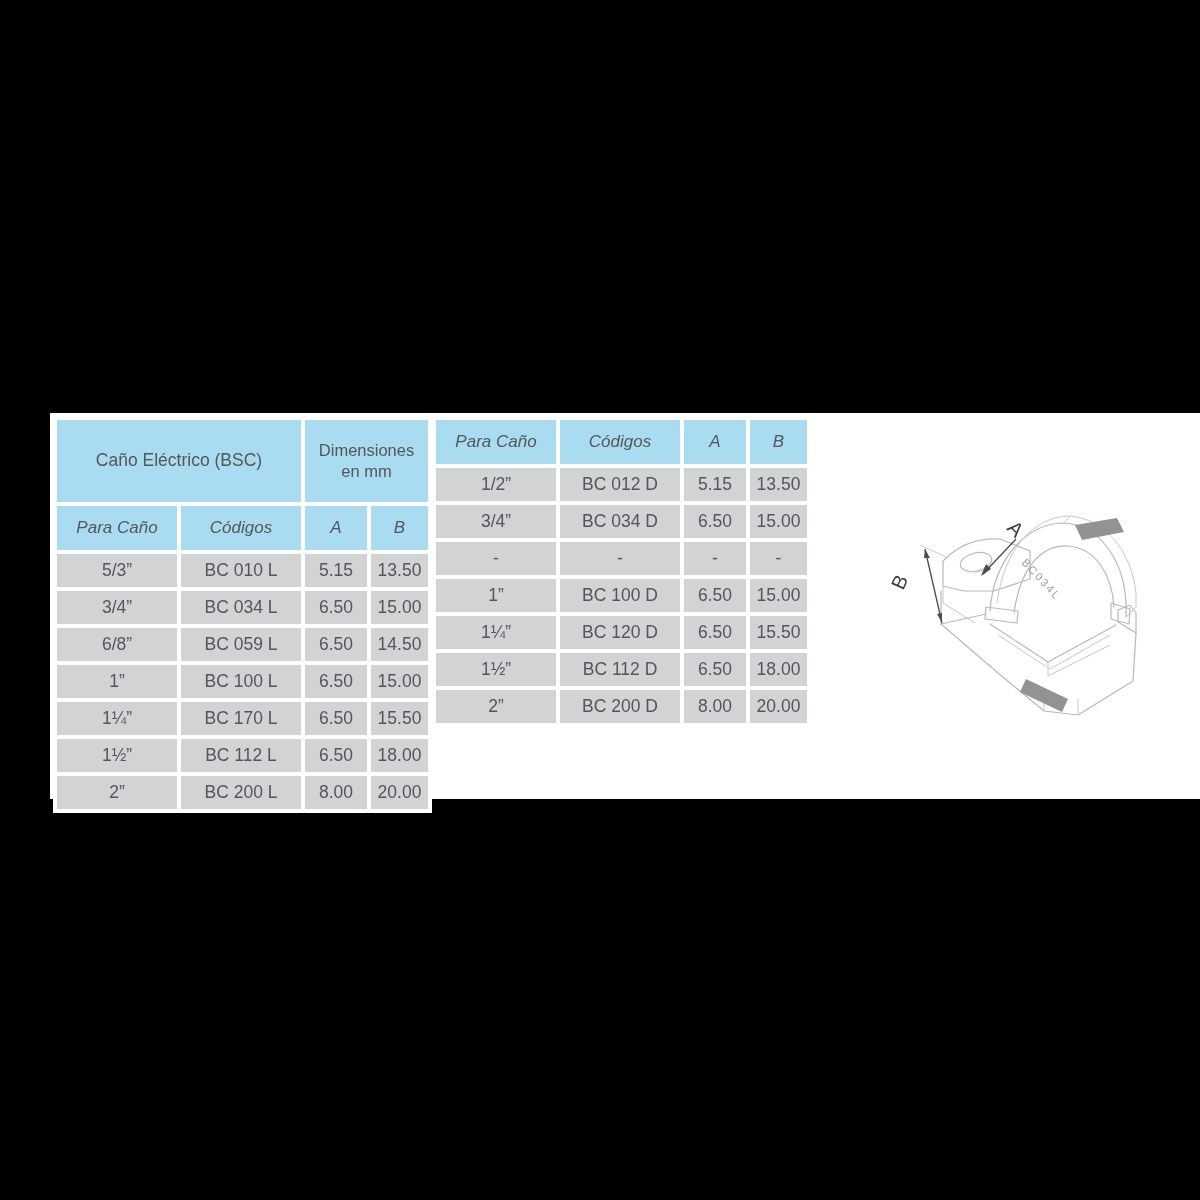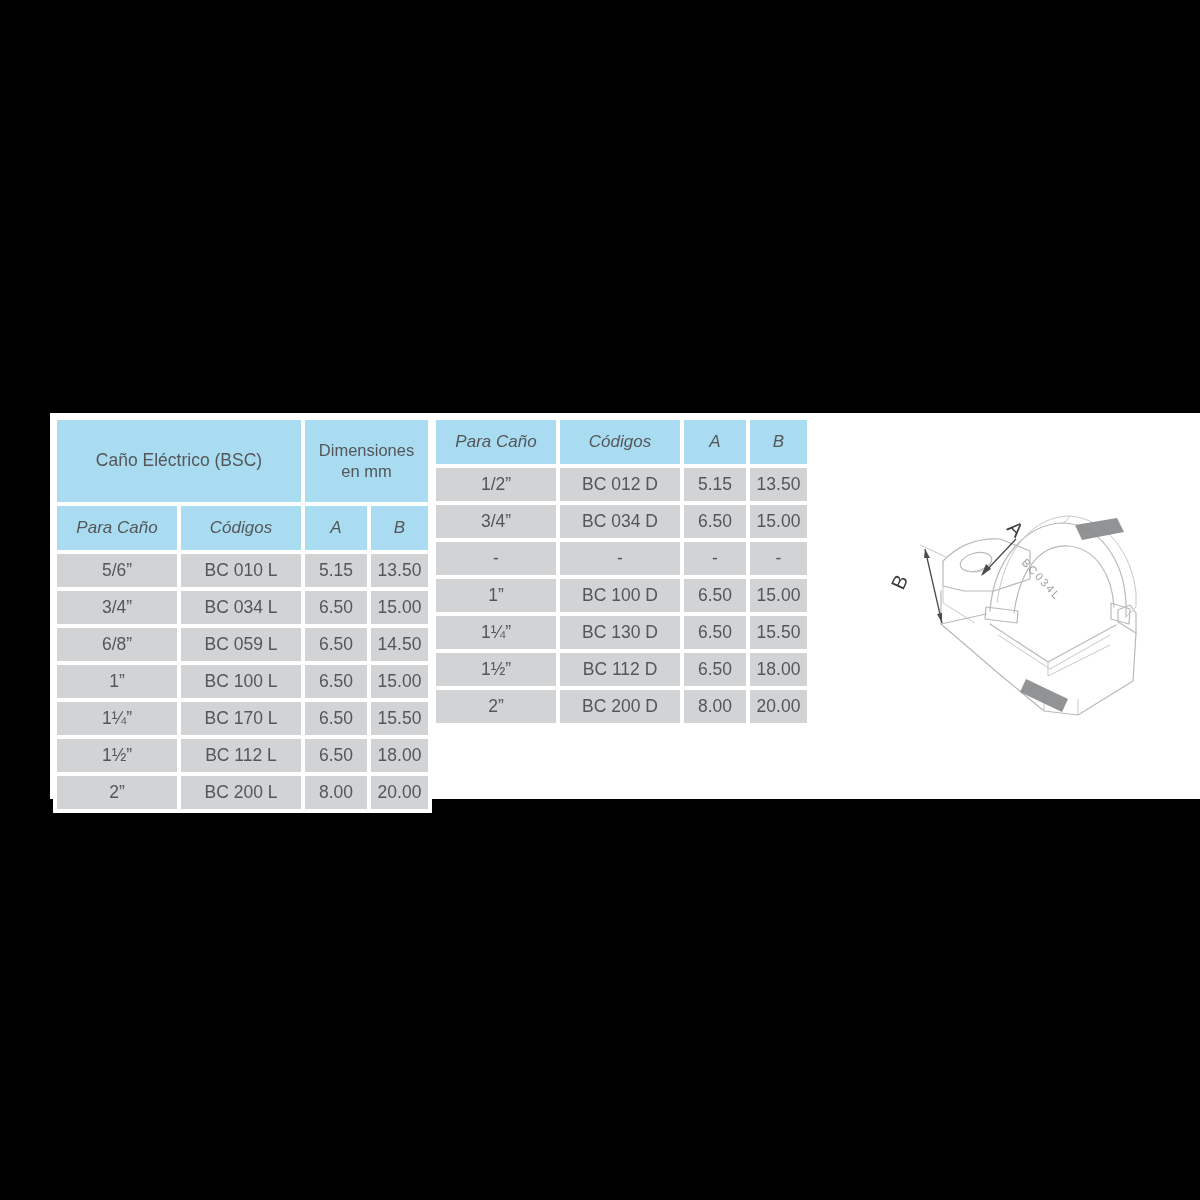--- a/index.html
+++ b/index.html
@@ -73,21 +73,21 @@
         </tr>
         <tr class="cols-row">
           <th class="c0">Para Caño</th>
           <th class="c1">Códigos</th>
           <th class="c2">A</th>
           <th class="c3">B</th>
         </tr>
       </thead>
       <tbody>
           <tr class="data-row">
-            <td class="c0">5/6”</td>
+            <td class="c0">5/3”</td>
             <td class="c1">BC 010 L</td>
             <td class="c2">5.15</td>
             <td class="c3">13.50</td>
           </tr>
           <tr class="data-row">
             <td class="c0">3/4”</td>
             <td class="c1">BC 034 L</td>
             <td class="c2">6.50</td>
             <td class="c3">15.00</td>
           </tr>
@@ -153,21 +153,21 @@
             <td class="c3">-</td>
           </tr>
           <tr class="data-row">
             <td class="c0">1”</td>
             <td class="c1">BC 100 D</td>
             <td class="c2">6.50</td>
             <td class="c3">15.00</td>
           </tr>
           <tr class="data-row">
             <td class="c0">1¼”</td>
-            <td class="c1">BC 130 D</td>
+            <td class="c1">BC 120 D</td>
             <td class="c2">6.50</td>
             <td class="c3">15.50</td>
           </tr>
           <tr class="data-row">
             <td class="c0">1½”</td>
             <td class="c1">BC 112 D</td>
             <td class="c2">6.50</td>
             <td class="c3">18.00</td>
           </tr>
           <tr class="data-row">

